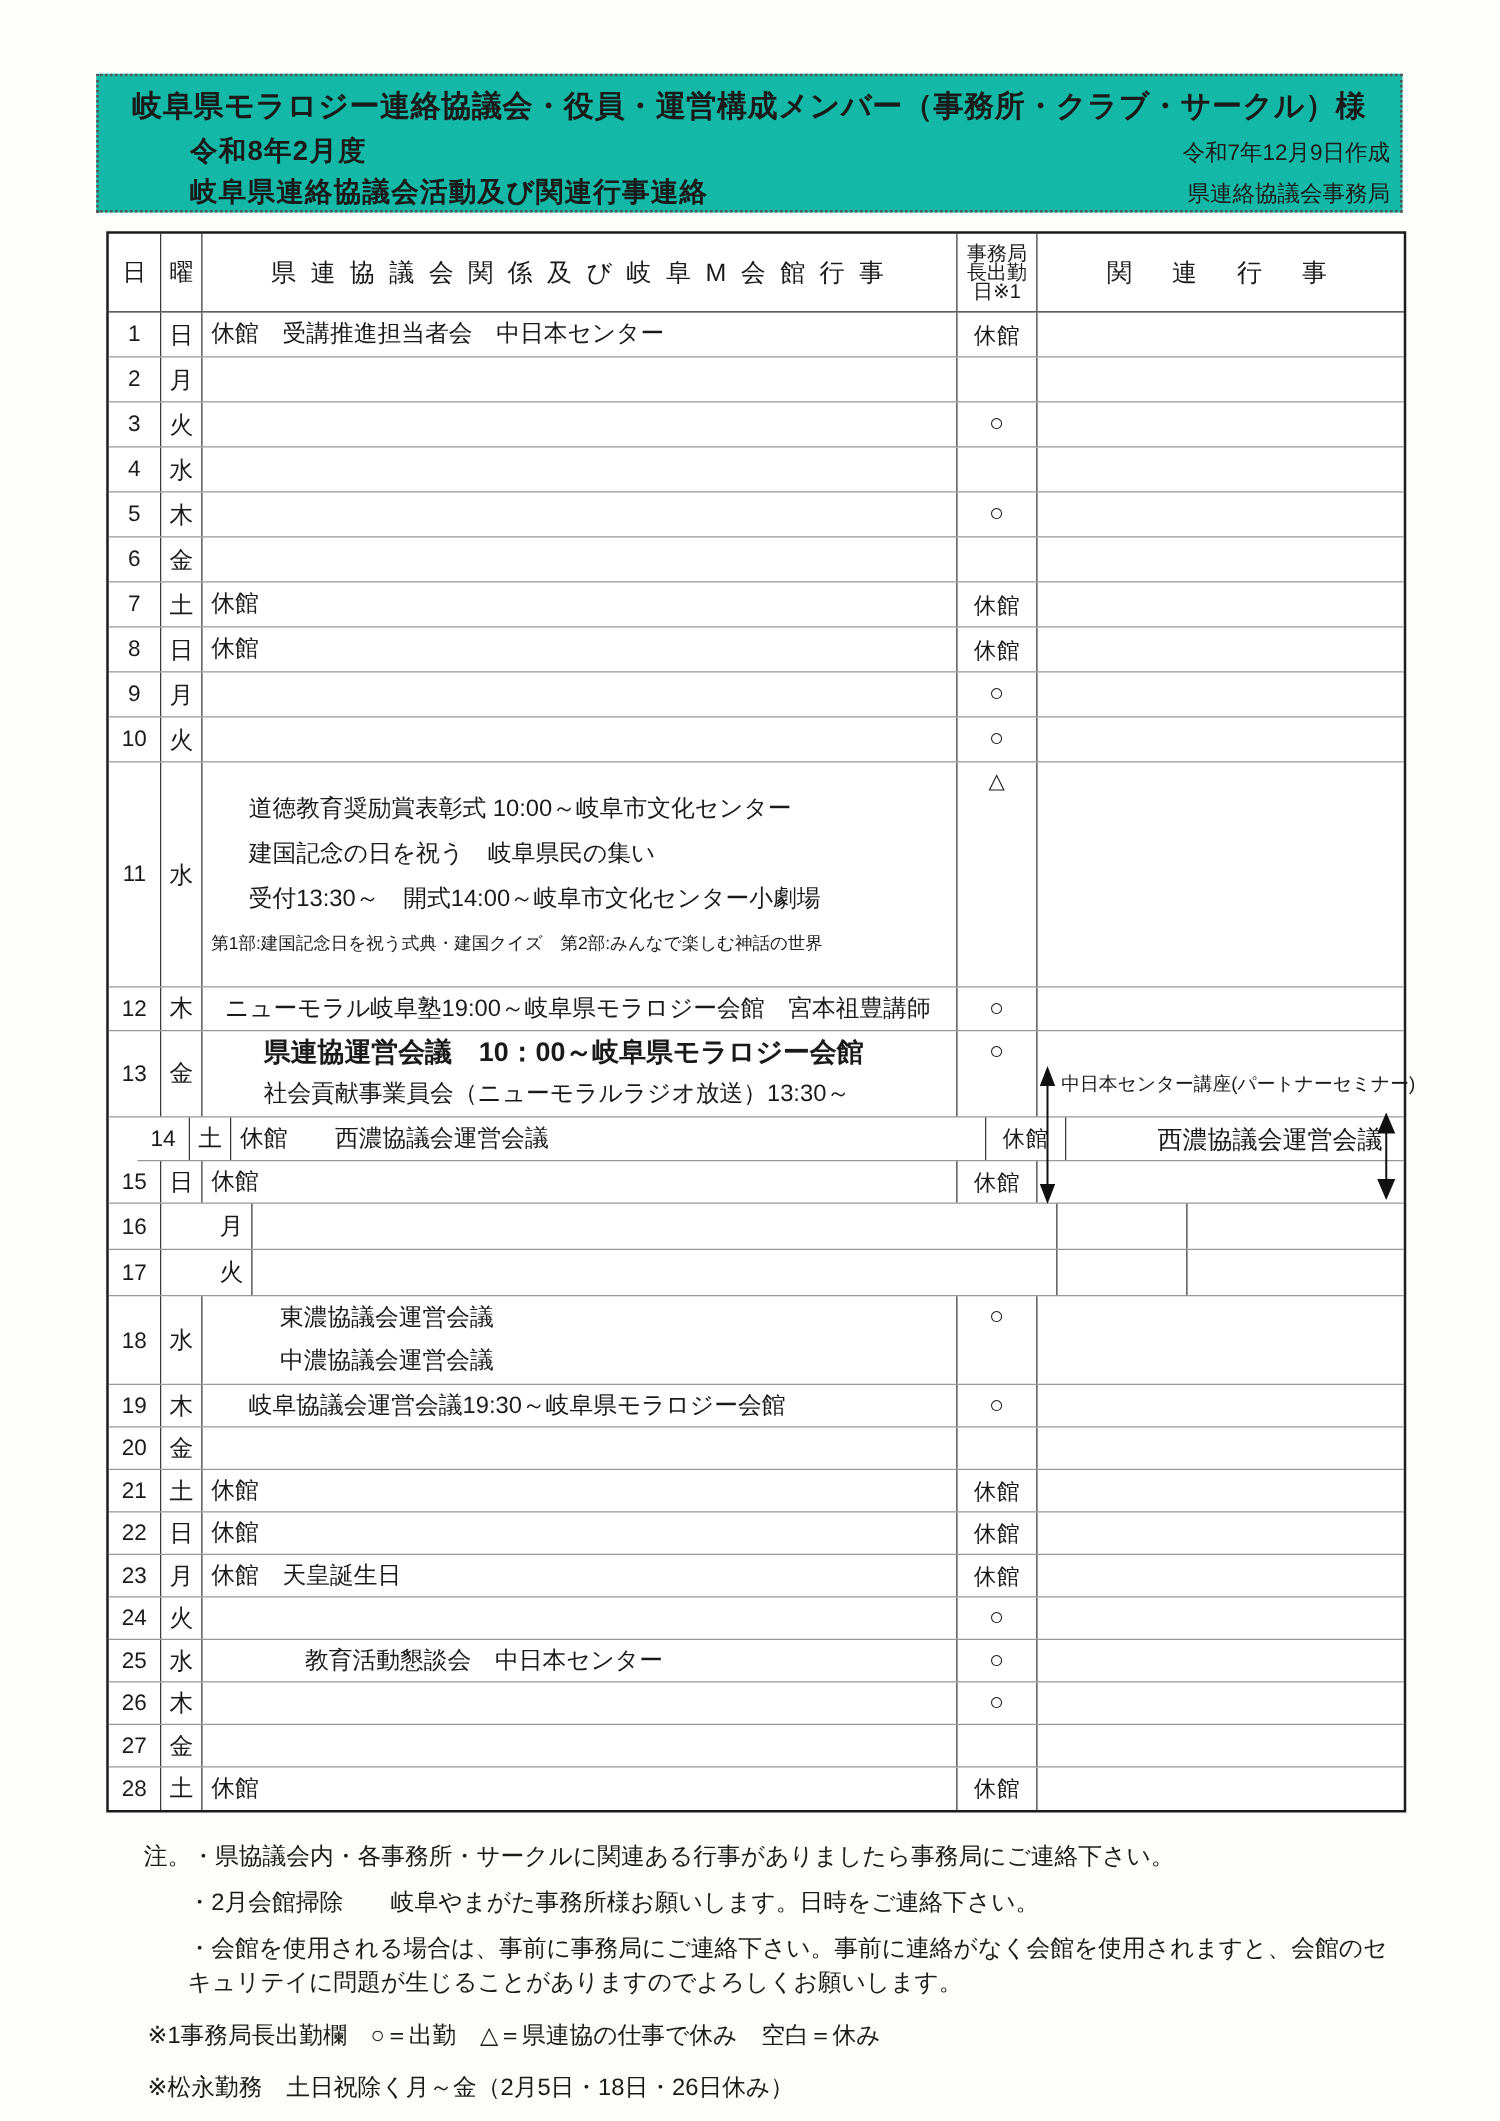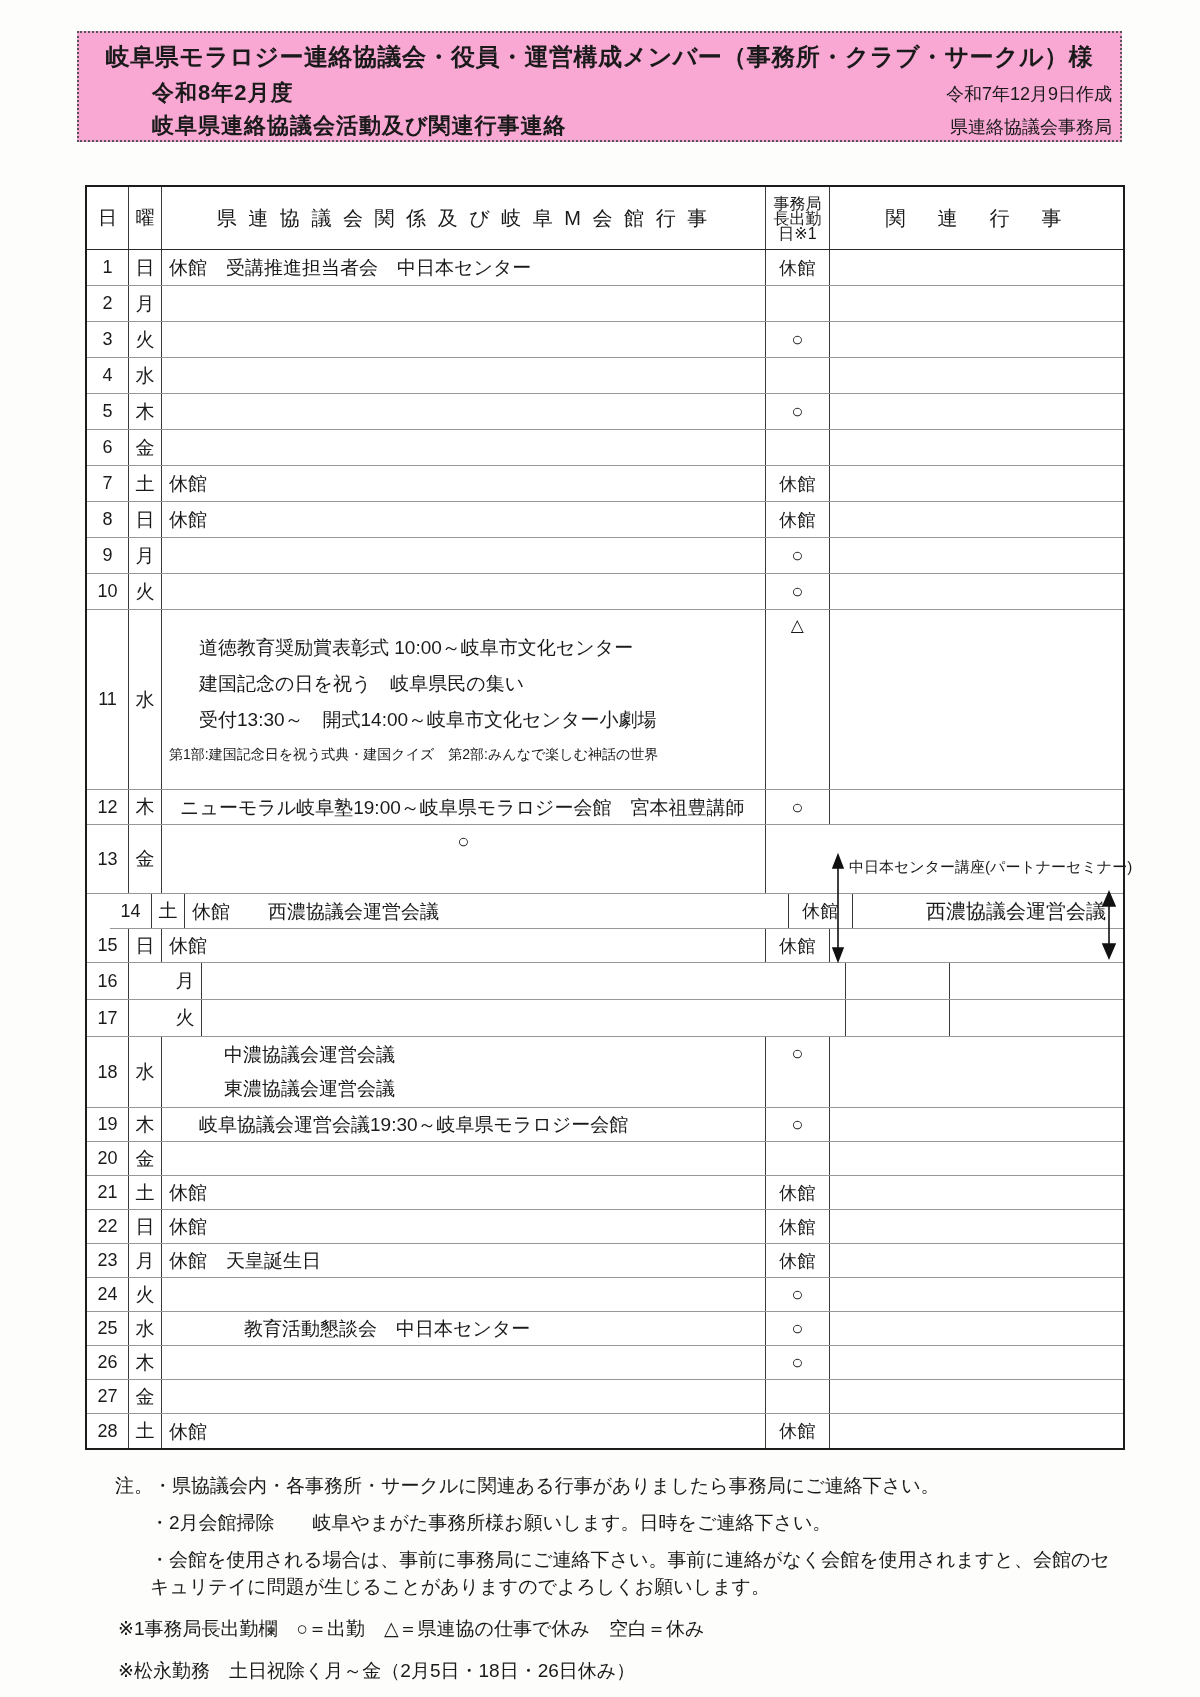--- a/index.html
+++ b/index.html
@@ -2,22 +2,22 @@
 <html><head>
 <meta charset="utf-8">
 <style>
   html,body{margin:0;padding:0;background:#ffffff;}
   .page{
     position:relative;width:1200px;height:1697px;background:#fdfdfc;
     font-family:"Liberation Sans","DejaVu Sans",sans-serif;color:#1a1a1a;overflow:hidden;
   }
   
   .header-box{
-    position:absolute;left:77px;top:31px;width:1045px;height:111px;
-    box-sizing:border-box;border:2px dotted #555;background:#f9a8d4;
+    position:absolute;left:77px;top:59px;width:1045px;height:111px;
+    box-sizing:border-box;border:2px dotted #555;background:#14b8a6;
   }
   .hb-line1{margin-top:8px;text-align:center;font-size:24px;font-weight:bold;letter-spacing:.5px;white-space:nowrap;}
   .hb-row{display:flex;justify-content:space-between;align-items:baseline;padding:0 8px 0 73px;white-space:nowrap;}
   .hb-row.r2{margin-top:5px;}
   .hb-row.r3{margin-top:3px;}
   .hb-left{font-size:22px;font-weight:bold;letter-spacing:1px;}
   .hb-right{font-size:18px;font-weight:normal;}
   
   .table-wrap{
     position:absolute;left:85px;top:185px;width:1040px;
@@ -204,20 +204,24 @@
             <span class="ev-line ind-s">ニューモラル岐阜塾19:00～岐阜県モラロジー会館　宮本祖豊講師</span>
           </div>
           <div class="c att">
             <span class="circle">○</span>
           </div>
           <div class="c rel"></div>
         </div>
         <div class="trow row-13">
           <div class="c day">13</div>
           <div class="c wd">金</div>
+          <div class="c ev">
+            <span class="ev-line big ind-l">県連協運営会議　10：00～岐阜県モラロジー会館</span>
+            <span class="ev-line ind-l">社会貢献事業員会（ニューモラルラジオ放送）13:30～</span>
+          </div>
           <div class="c att">
             <span class="circle">○</span>
           </div>
           <div class="c rel"></div>
         </div>
         <div class="trow row-14">
           <div class="c day">14</div>
           <div class="c wd">土</div>
           <div class="c ev">
             <span class="ev-line">休館　　西濃協議会運営会議</span>
@@ -245,22 +249,22 @@
           <div class="c day">17</div>
           <div class="c wd">火</div>
           <div class="c ev"></div>
           <div class="c att"></div>
           <div class="c rel"></div>
         </div>
         <div class="trow row-18">
           <div class="c day">18</div>
           <div class="c wd">水</div>
           <div class="c ev">
+            <span class="ev-line ind-xl">東濃協議会運営会議</span>
             <span class="ev-line ind-xl">中濃協議会運営会議</span>
-            <span class="ev-line ind-xl">東濃協議会運営会議</span>
           </div>
           <div class="c att">
             <span class="circle">○</span>
           </div>
           <div class="c rel"></div>
         </div>
         <div class="trow row-19">
           <div class="c day">19</div>
           <div class="c wd">木</div>
           <div class="c ev">

